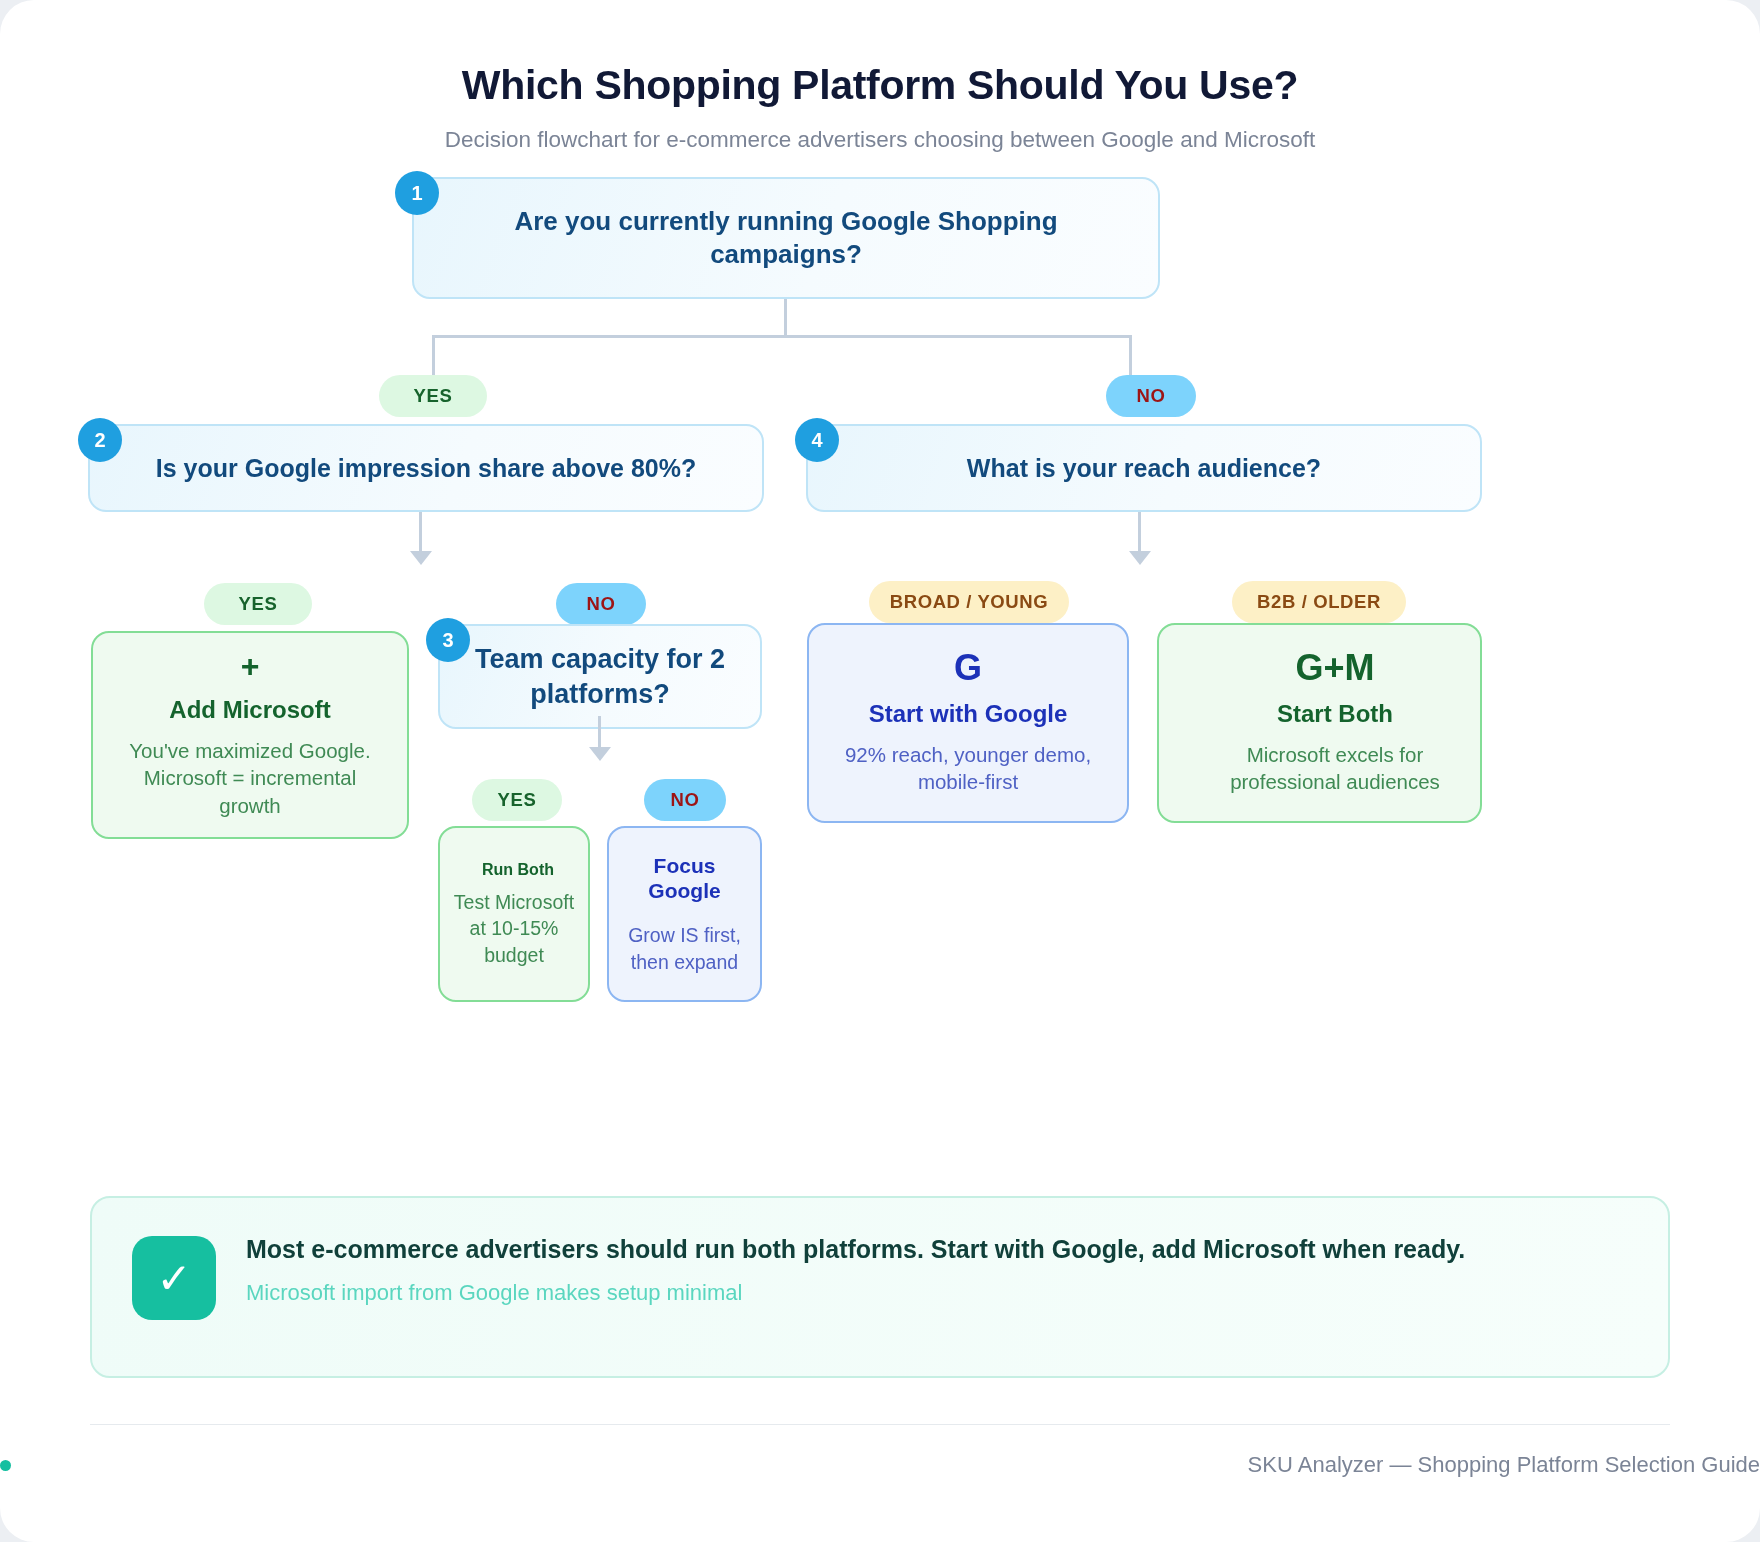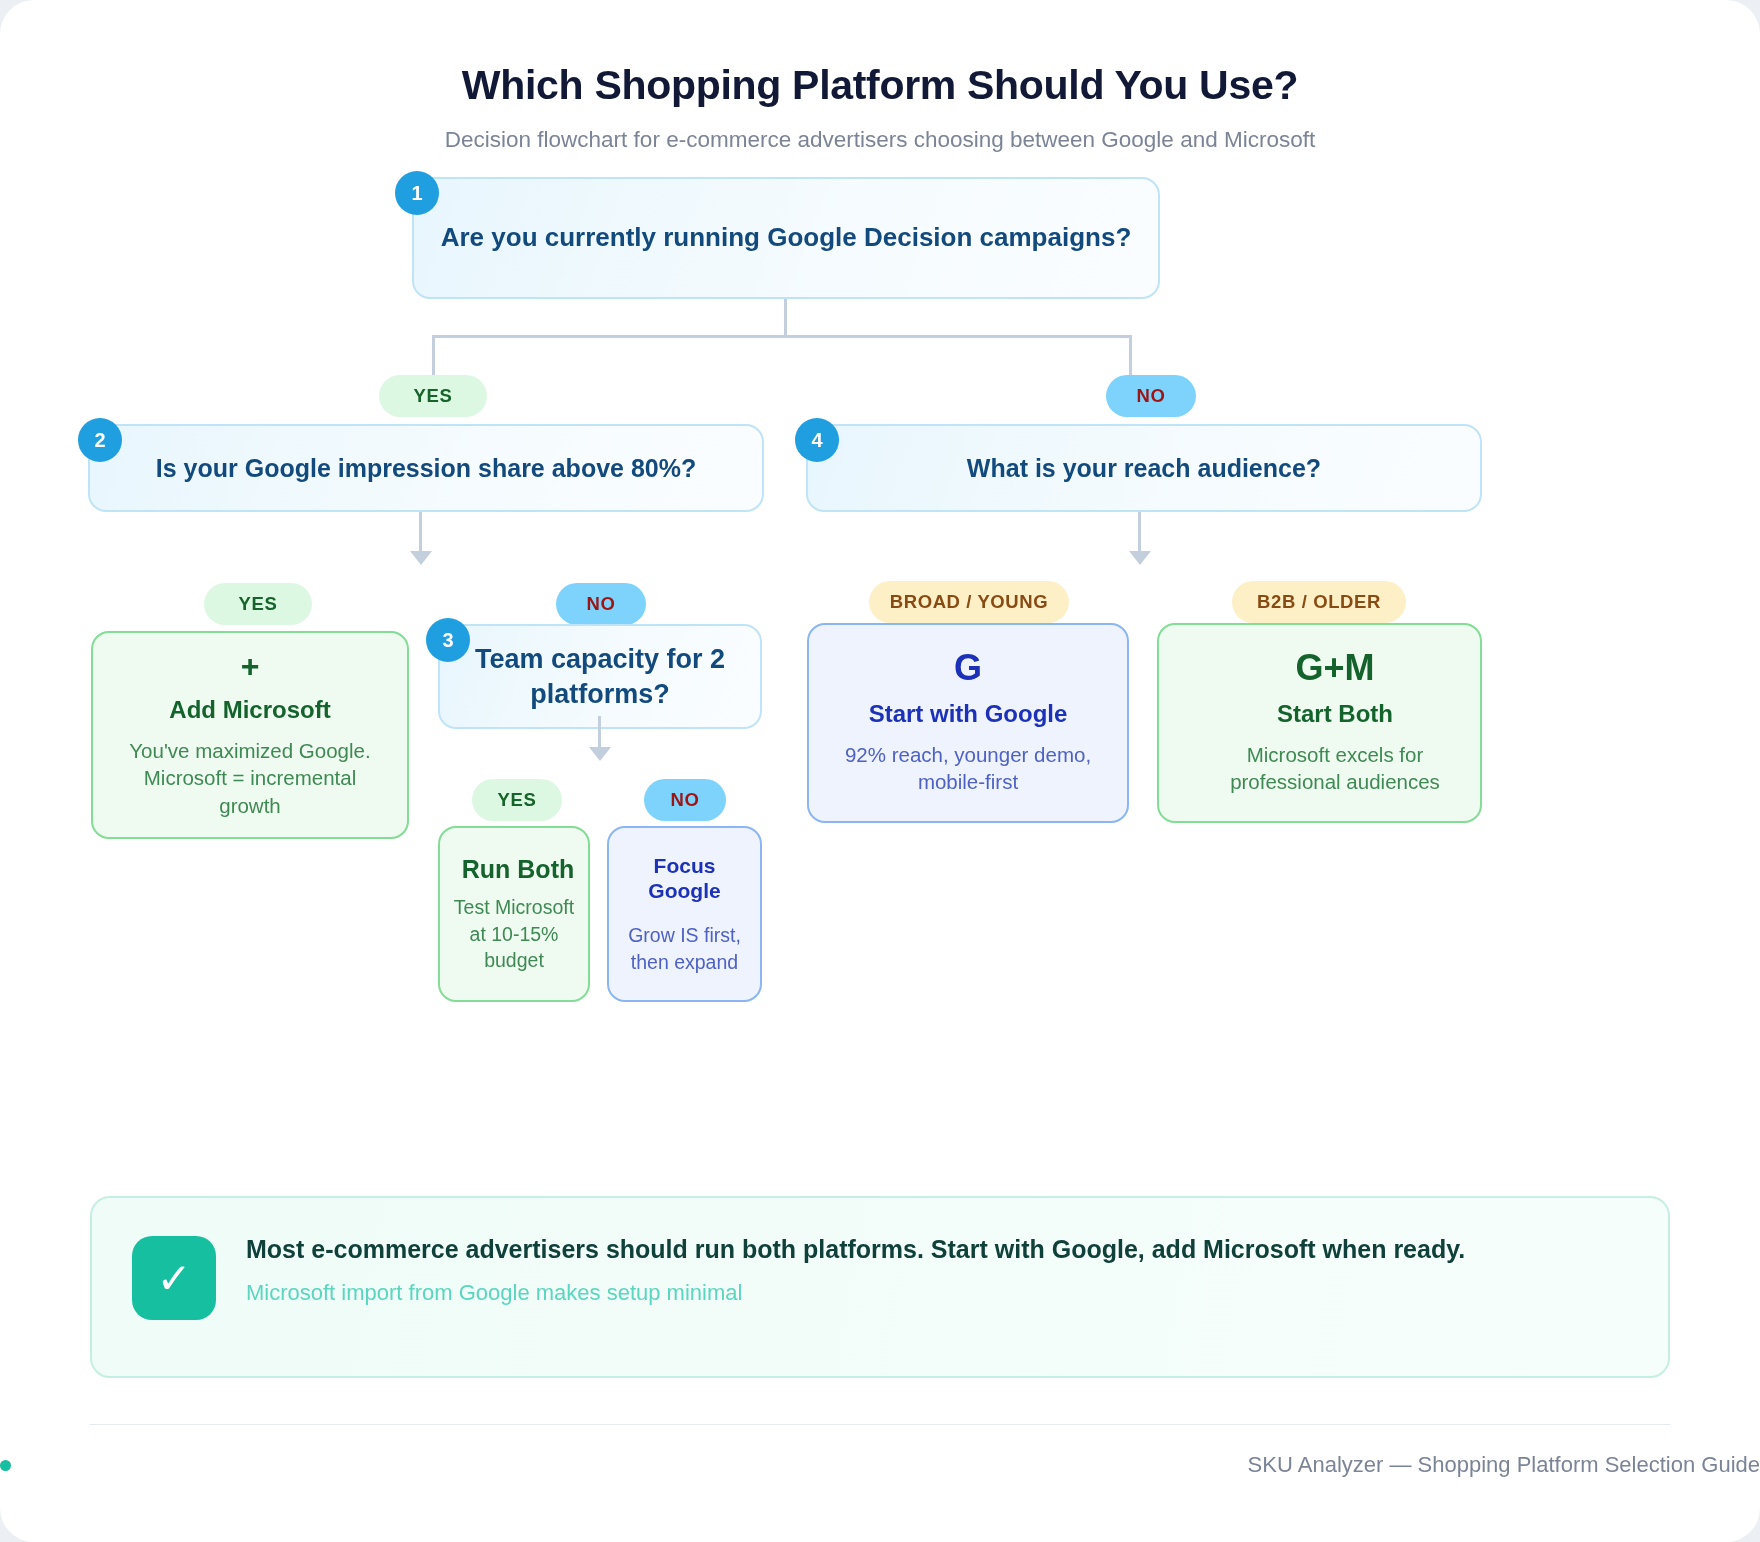--- a/index.html
+++ b/index.html
@@ -138,21 +138,21 @@
 
   <div class="header">
     <div class="title">Which Shopping Platform Should You Use?</div>
     <div class="subtitle">Decision flowchart for e-commerce advertisers choosing between Google and Microsoft</div>
   </div>
 
   <div class="canvas">
 
     <div class="badge" style="left:395px; top:18px;">1</div>
     <div class="qnode" style="left:412px; top:24px; width:748px; height:122px; font-size:26px;">
-      <span class="qtext">Are you currently running Google Decision campaigns?</span>
+      <span class="qtext">Are you currently running Google Shopping campaigns?</span>
     </div>
 
     <div class="line" style="left:784px; top:146px; width:3px; height:36px;"></div>
     <div class="line" style="left:432px; top:182px; width:700px; height:3px;"></div>
     <div class="line" style="left:432px; top:182px; width:3px; height:40px;"></div>
     <div class="line" style="left:1129px; top:182px; width:3px; height:40px;"></div>
 
     <div class="pill pill-yes" style="left:379px; top:222px; width:108px;">YES</div>
     <div class="pill pill-no" style="left:1106px; top:222px; width:90px;">NO</div>
 
@@ -189,21 +189,21 @@
       <span class="qtext">Team capacity for 2 platforms?</span>
     </div>
 
     <div class="line" style="left:598px; top:563px; width:3px; height:34px;"></div>
     <div class="arrow" style="left:589px; top:594px;"></div>
 
     <div class="pill pill-yes" style="left:472px; top:626px; width:90px;">YES</div>
     <div class="pill pill-no" style="left:644px; top:626px; width:82px;">NO</div>
 
     <div class="card card-green" style="left:438px; top:673px; width:152px; height:176px; padding:14px 10px;">
-      <div class="card-title green-ink-dark" style="font-size:25px;margin-left:8px;">Run Both</div>
+      <div class="card-title green-ink-dark" style="font-size:16px;margin-left:8px;">Run Both</div>
       <div class="card-desc green-ink" style="font-size:19.5px; margin-top:10px;">Test Microsoft at 10-15% budget</div>
     </div>
 
     <div class="card card-blue" style="left:607px; top:673px; width:155px; height:176px; padding:14px 10px;gap:9px;">
       <div class="card-title blue-ink-dark" style="font-size:21px;">Focus Google</div>
       <div class="card-desc blue-ink" style="font-size:19.5px; margin-top:10px;">Grow IS first, then expand</div>
     </div>
 
     <div class="card card-blue" style="left:807px; top:470px; width:322px; height:200px;">
       <div class="card-icon blue-ink-dark" style="font-size:36px;">G</div>

